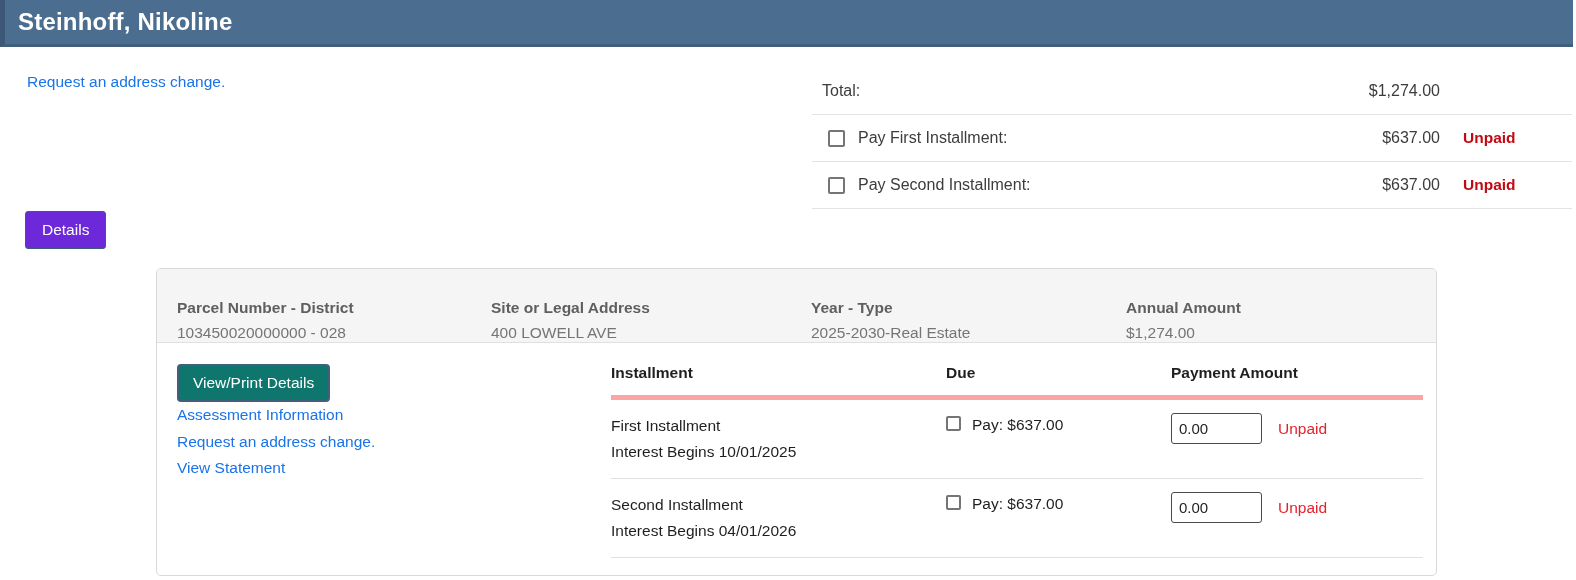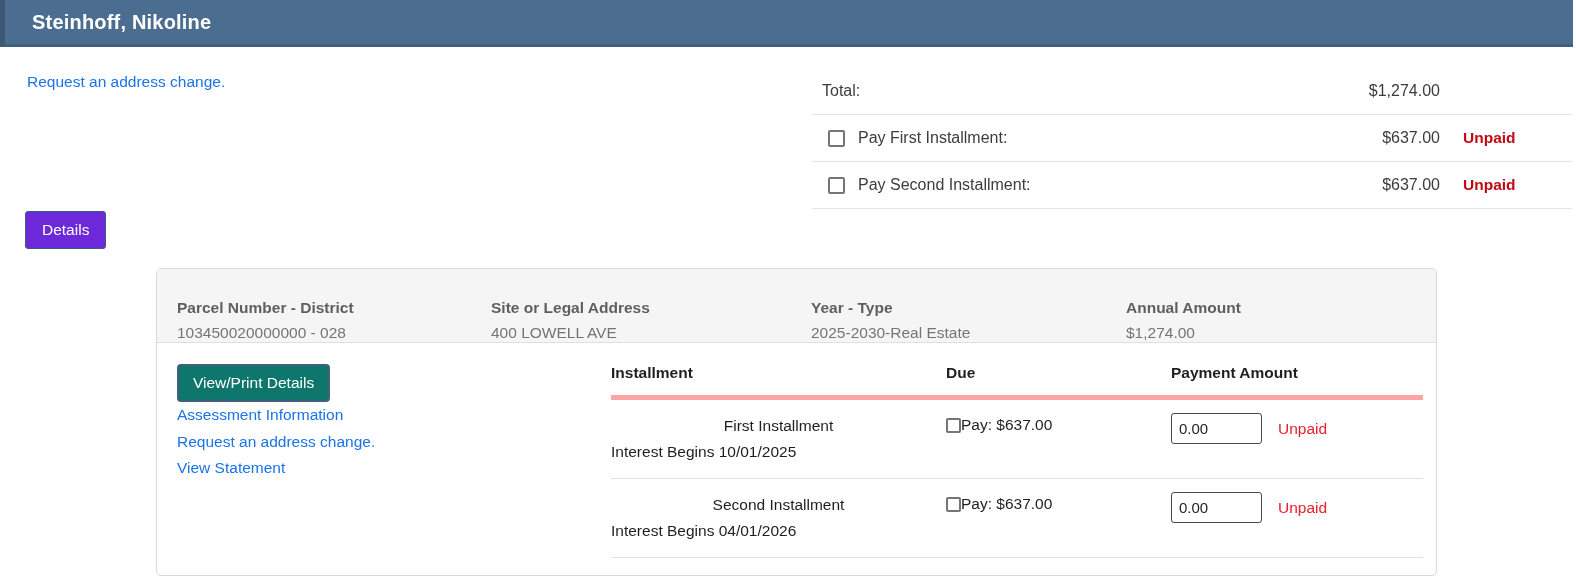--- a/index.html
+++ b/index.html
@@ -3,21 +3,21 @@
 <meta charset="utf-8">
 <style>
   * { margin:0; padding:0; box-sizing:border-box; }
   html,body { width:1576px; height:580px; background:#fff; overflow:hidden;
               font-family:"Liberation Sans", sans-serif; color:#3c3c3c; position:relative; }
 
   
   .header-bar{ position:absolute; top:0; left:0; width:1573px; height:47px;
                background:#4B6E90; border-left:5px solid #3C5876; border-bottom:3px solid #415E7B;
                display:flex; align-items:center; }
-  .header-title{ color:#ffffff; font-size:20px; font-weight:bold; padding-left:27px; letter-spacing:.2px; }
+  .header-title{ color:#ffffff; font-size:24px; font-weight:bold; padding-left:13px; letter-spacing:.2px; }
 
   
   .top-link{ position:absolute; left:27px; top:73px; color:#1a73e8; font-size:15.5px; cursor:pointer; }
 
   
   .summary{ position:absolute; left:812px; top:68px; width:760px; }
   .summary-row{ display:flex; align-items:center; height:47px;
                 border-bottom:1px solid #e3e3e3; font-size:16px; color:#3c3c3c; }
   .summary-label{ flex:1; display:flex; align-items:center; gap:13px; padding-left:10px; }
   .summary-label.with-cb{ padding-left:16px; }
@@ -51,23 +51,23 @@
   .action-links{ }
   .action-link{ color:#1a73e8; font-size:15.5px; line-height:26.5px; cursor:pointer; }
 
   
   .inst-table{ position:absolute; left:454px; top:0; width:812px; }
   .inst-head{ display:flex; padding:21px 0 13px; border-bottom:5px solid #fca5a5;
               font-weight:bold; font-size:15.5px; color:#1f1f1f; }
   .col-inst{ width:335px; } .col-due{ width:225px; } .col-pay{ flex:1; }
   .inst-row{ display:flex; align-items:flex-start; padding:13px 0; min-height:74px;
              border-bottom:1px solid #e0e0e0; font-size:15.5px; color:#1f1f1f; }
-  .inst-name{ line-height:26px;text-align:center; }
+  .inst-name{ line-height:26px; }
   .inst-interest{ line-height:26px; }
-  .due-cell{ display:flex; align-items:center; margin-top:3px; }
+  .due-cell{ display:flex; align-items:flex-start; gap:11px; margin-top:3px; }
   .pay-cell{ display:flex; align-items:flex-start; gap:16px; }
   .pay-input{ width:91px; height:31px; border:1px solid #4a4a4a; border-radius:3px;
               font-size:15px; padding:0 7px; font-family:inherit; color:#1f1f1f; }
   .unpaid-red{ color:#e8202e; font-size:15.5px; line-height:31px; }
 </style>
 </head>
 <body>
 
 <div class="header-bar">
   <span class="header-title">Steinhoff, Nikoline</span>

